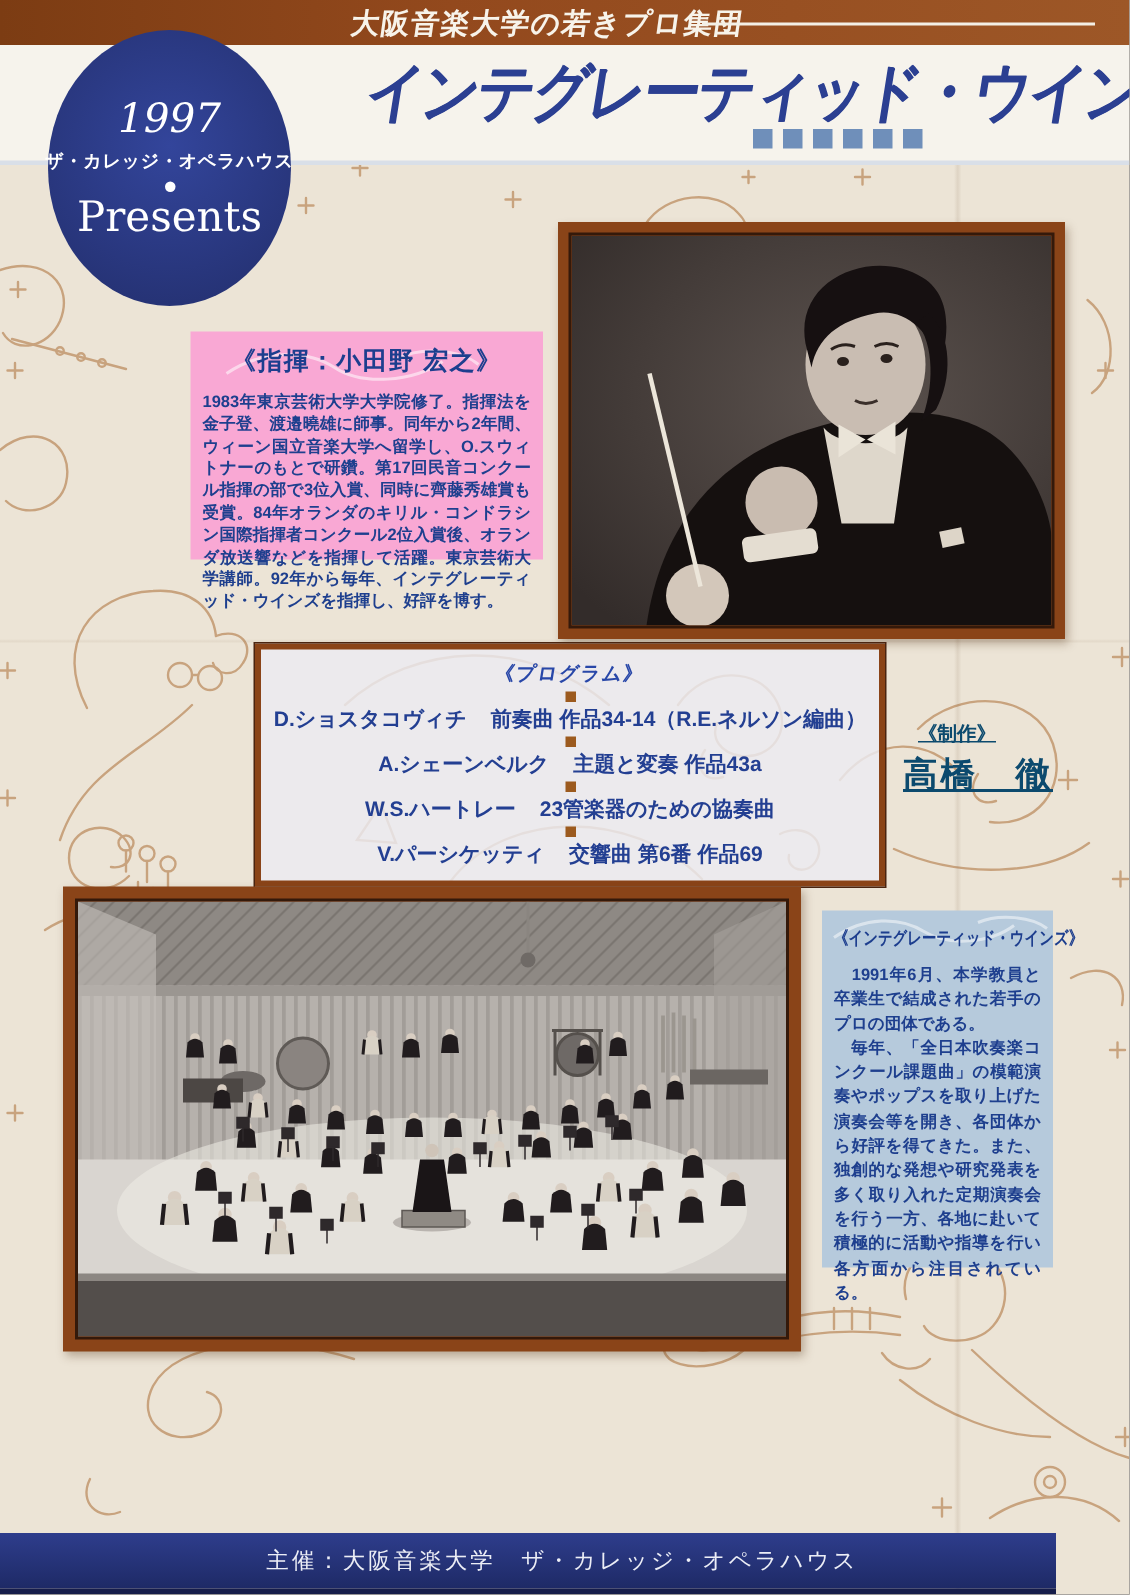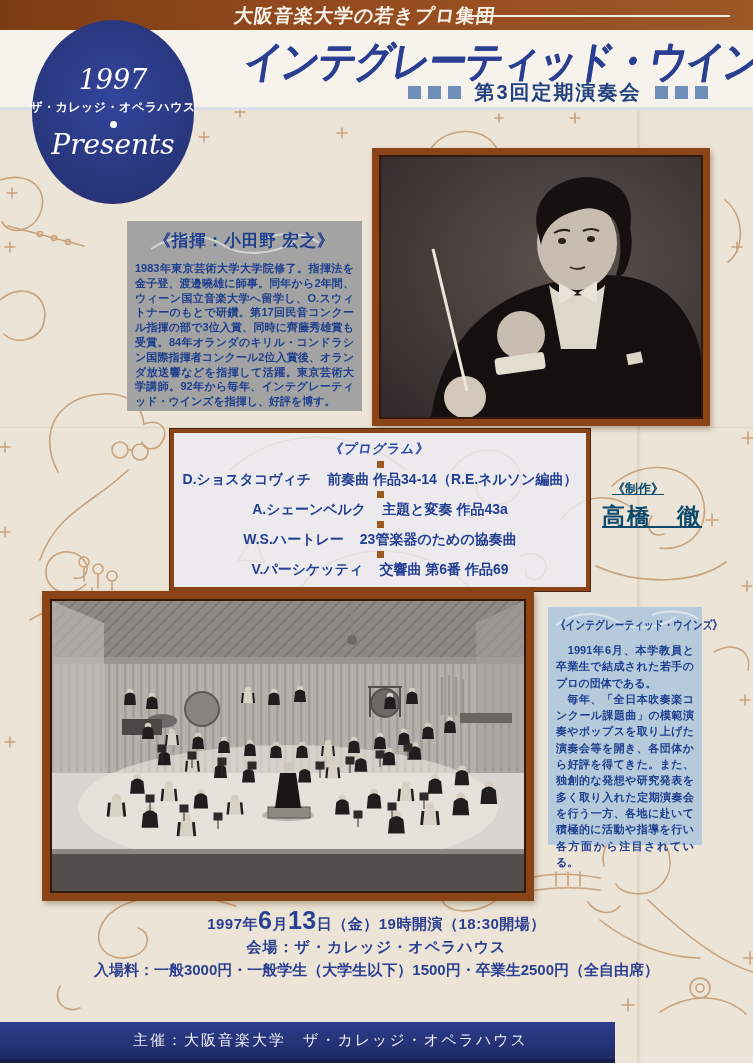--- a/index.html
+++ b/index.html
@@ -36,31 +36,31 @@
   
   .badge{position:absolute;left:32px;top:20px;width:162px;height:184px;border-radius:50%;
     background:radial-gradient(circle at 50% 42%,#33459b,#263376 78%);
     color:#fff;display:flex;flex-direction:column;align-items:center;justify-content:center;}
   .badge .year{font-family:"DejaVu Serif","Liberation Serif",serif;font-style:italic;
     font-size:27px;line-height:28px;}
   .badge .bigdate{font-family:"DejaVu Serif","Liberation Serif",serif;font-style:italic;
     font-size:57px;line-height:58px;margin-top:-2px;}
   .badge .bvenue{font-size:12px;font-weight:bold;letter-spacing:.5px;margin-top:5px;white-space:nowrap;}
   .badge .bdot{width:7px;height:7px;border-radius:50%;background:#fff;margin:5px 0 3px;}
-  .badge .presents{font-family:"DejaVu Serif","Liberation Serif",serif;font-style:italic;
+  .badge .presents{font-family:"DejaVu Serif","Liberation Serif",serif;
     font-size:28px;line-height:28px;}
   
   .photo-frame{position:absolute;background:#8a4418;box-shadow:2px 3px 6px rgba(80,50,20,.35);}
   .pf-conductor{left:372px;top:148px;width:338px;height:278px;padding:7px;box-sizing:border-box;}
   .pf-orchestra{left:42px;top:591px;width:492px;height:310px;padding:8px;box-sizing:border-box;}
   .photo-inner{width:100%;height:100%;border:2px solid #34190a;box-sizing:border-box;overflow:hidden;}
   .photo-inner svg{display:block;width:100%;height:100%;}
   
-  .cond-box{position:absolute;left:127px;top:221px;width:235px;height:190px;
-    background:#a3a3a3;padding:9px 8px 0;box-sizing:border-box;}
+  .cond-box{position:absolute;left:127px;top:221px;width:235px;height:152px;
+    background:#f9a8d4;padding:9px 8px 0;box-sizing:border-box;}
   .cond-head{position:relative;text-align:center;color:#1d3e8e;font-size:16.5px;
     font-weight:bold;letter-spacing:1px;white-space:nowrap;}
   .head-swirl{position:absolute;left:18px;top:10px;width:180px;height:26px;opacity:.55;}
   .cond-bio{margin-top:9px;color:#1e3f8e;font-size:11px;line-height:14.8px;
     font-weight:600;text-align:justify;}
   
   .prog-box{position:absolute;left:170px;top:429px;width:420px;height:162px;
     background:rgba(236,235,241,.82);border:4px solid #8a4418;outline:1px solid #4a2410;
     box-sizing:border-box;display:flex;flex-direction:column;align-items:center;
     padding-top:7px;}
@@ -82,21 +82,21 @@
   .ens-swirl{position:absolute;left:4px;top:2px;width:150px;height:22px;opacity:.5;}
   .ens-body{margin-top:8px;color:#1e3f8e;font-size:11px;line-height:16.3px;
     font-weight:600;text-align:justify;white-space:pre-line;}
   
   .event{position:absolute;left:0;top:906px;width:753px;text-align:center;color:#2b3f92;}
   .event-date{font-size:15px;font-weight:bold;letter-spacing:.5px;}
   .event-date .big{font-size:25px;}
   .event-venue{font-size:15px;font-weight:bold;margin-top:3px;letter-spacing:1px;}
   .event-price{font-size:15px;font-weight:bold;margin-top:4px;}
   
-  .footer{position:absolute;left:0;top:1022px;width:615px;height:41px;
+  .footer{position:absolute;left:0;top:1022px;width:704px;height:41px;
     background:linear-gradient(#2e3d8c,#1e2a66);border-bottom:4px solid #161d4a;
     box-sizing:border-box;display:flex;align-items:center;justify-content:center;padding-left:46px;}
   .footer-text{color:#eceef6;font-size:15px;letter-spacing:2px;white-space:nowrap;}
 </style>
 </head>
 <body>
 
 <div class="poster">
 
   <svg class="doodles" viewBox="0 0 753 1063" fill="none" stroke="#c59c75" stroke-width="1.6" stroke-linecap="round" opacity="0.9">
@@ -201,21 +201,20 @@
 
   <div class="topbar"></div>
   <div class="tagline">大阪音楽大学の若きプロ集団</div>
   <div class="tagline-rule"></div>
   <div class="whiteband"></div>
   <div class="main-title">インテグレーティッド・ウインズ</div>
   <div class="subtitle-row">
     <span class="sq"></span>
     <span class="sq"></span>
     <span class="sq"></span>
-    <span class="subtitle">第3回定期演奏会</span>
     <span class="sq"></span>
     <span class="sq"></span>
     <span class="sq"></span>
   </div>
 
   <div class="badge">
     <div class="year">1997</div>
     <div class="bvenue">ザ・カレッジ・オペラハウス</div>
     <div class="bdot"></div>
     <div class="presents">Presents</div>
@@ -408,25 +407,18 @@
 
   <div class="ens-box">
     <svg class="ens-swirl" viewBox="0 0 150 22" fill="none" stroke="#ffffff" stroke-width="2">
       <path d="M4 16 C24 2 48 2 64 12 C80 22 108 20 124 8 M100 6 C114 0 136 2 146 10"></path>
     </svg>
     <div class="ens-head">《インテグレーティッド・ウインズ》</div>
     <div class="ens-body">　1991年6月、本学教員と卒業生で結成された若手のプロの団体である。
 　毎年、「全日本吹奏楽コンクール課題曲」の模範演奏やポップスを取り上げた演奏会等を開き、各団体から好評を得てきた。また、独創的な発想や研究発表を多く取り入れた定期演奏会を行う一方、各地に赴いて積極的に活動や指導を行い各方面から注目されている。</div>
   </div>
 
-  <div class="event">
-    <div class="event-date">
-      <span>1997年</span><span class="big">6</span><span>月</span><span class="big">13</span><span>日（金）19時開演（18:30開場）</span>
-    </div>
-    <div class="event-venue">会場：ザ・カレッジ・オペラハウス</div>
-    <div class="event-price">入場料：一般3000円・一般学生（大学生以下）1500円・卒業生2500円（全自由席）</div>
-  </div>
 
   <div class="footer">
     <div class="footer-text">主催：大阪音楽大学　ザ・カレッジ・オペラハウス</div>
   </div>
 
 </div>
 
 </body></html>

